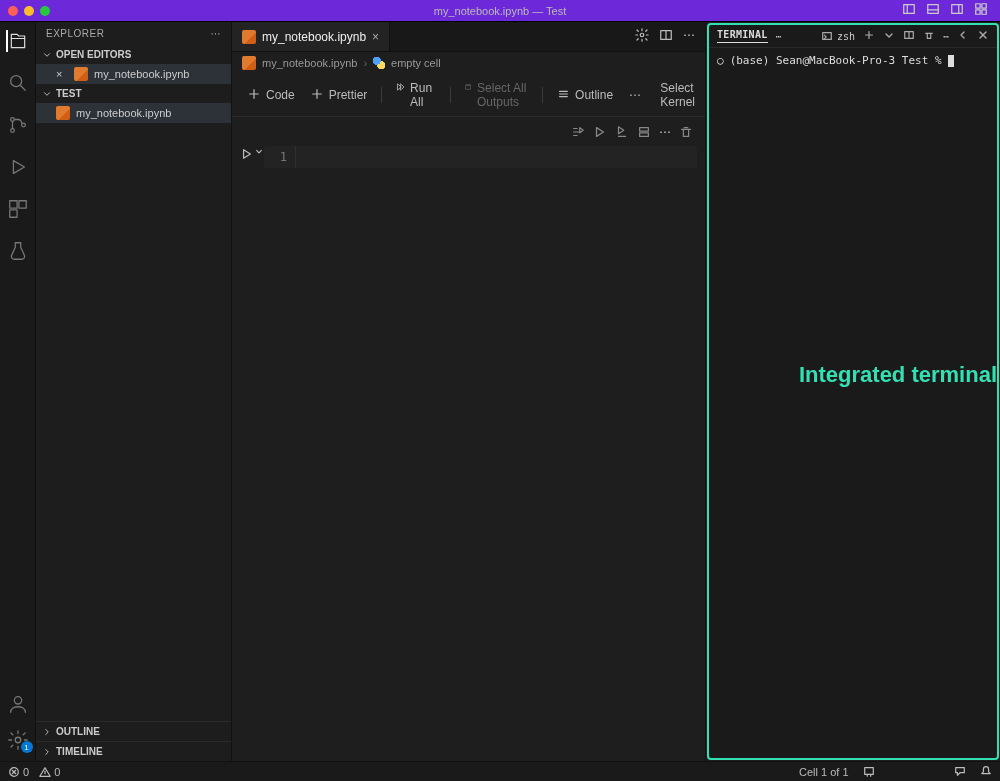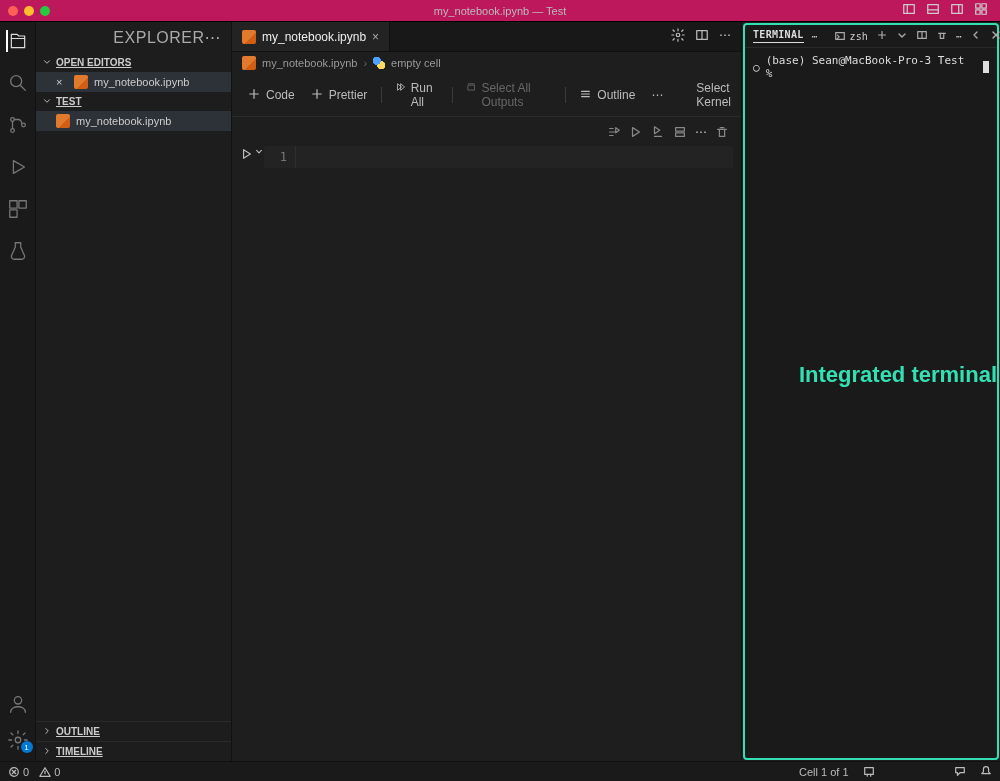--- a/index.html
+++ b/index.html
@@ -8,21 +8,21 @@
     background: #1e1e1e;
     font-family: -apple-system, "Segoe UI", Arial, sans-serif;
     font-size: 12px;
     color: #ccc;
     display: flex;
     flex-direction: column;
   }
   
   .titlebar {
     height: 22px;
-    background: #be185d;
+    background: #6d28d9;
     border-bottom: 1px solid #000;
     display: flex;
     align-items: center;
     position: relative;
     justify-content: flex-end;
   }
   .traffic { display: flex; gap: 6px; padding-left: 8px; }
   .dot { width: 10px; height: 10px; border-radius: 50%; }
   .dot.r { background: #ff5f56; }
   .dot.y { background: #ffbd2e; }
@@ -61,26 +61,26 @@
     background:#0078d4; color:#fff; border-radius:50%;
     font-size:8px; width:12px; height:12px; display:flex; align-items:center; justify-content:center;
   }
 
   
   .sidebar{
     width:196px; background:#1d1d1d; border-right:1px solid #111;
     display:flex; flex-direction:column;
   }
   .sidebar-header{
-    display:flex; align-items:center; justify-content:flex-end;
-    padding:6px 10px; font-size:16px; letter-spacing:.5px; color:#aaa;
+    display:flex; align-items:center; justify-content:space-between;
+    padding:6px 10px; font-size:10px; letter-spacing:.5px; color:#aaa;
   }
   .section-title{
-    display:flex; align-items:flex-start; gap:4px;
-    font-size:10px; font-weight:bold; color:#ccc; padding:4px 6px;text-decoration:underline;
+    display:flex; align-items:flex-end; gap:4px;
+    font-size:10px; font-weight:bold; color:#ccc; padding:4px 6px;
   }
   .chev{ width:10px; height:10px; }
   .tree-item{
     display:flex; align-items:center; gap:6px;
     padding:3px 4px 3px 20px; font-size:11px; color:#ccc;
   }
   .tree-item.selected{ background:#2d3138; }
   .tree-item .close{ width:12px; visibility:hidden;}
   .tree-item.selected .close{visibility:visible; color:#ccc;}
   .tree-item.open-file{ padding-left:20px; }
@@ -152,21 +152,21 @@
     border-right:1px solid #2f2f2f;
   }
   .code{ flex:1; min-height:20px; padding:4px 6px;}
   .cell-lang{
     background:#232323; text-align:right; font-size:11px; color:#888;
     padding:2px 8px 4px 0; margin-left:24px; border-radius:0 0 3px 3px;
   }
 
   
   .terminalpanel{
-    width:256px; display:flex; flex-direction:column;
+    width:292px; display:flex; flex-direction:column;
     border:2px solid #33e0b4; border-radius:4px; margin:1px;
     background:#1a1a1a;
     font-family:Menlo, Consolas, monospace;
     position:relative;
   }
   .panelheader{
     display:flex; align-items:center; gap:8px; padding:4px 8px;
     border-bottom:1px solid #2a2a2a;
     font-size:10px;
   }

